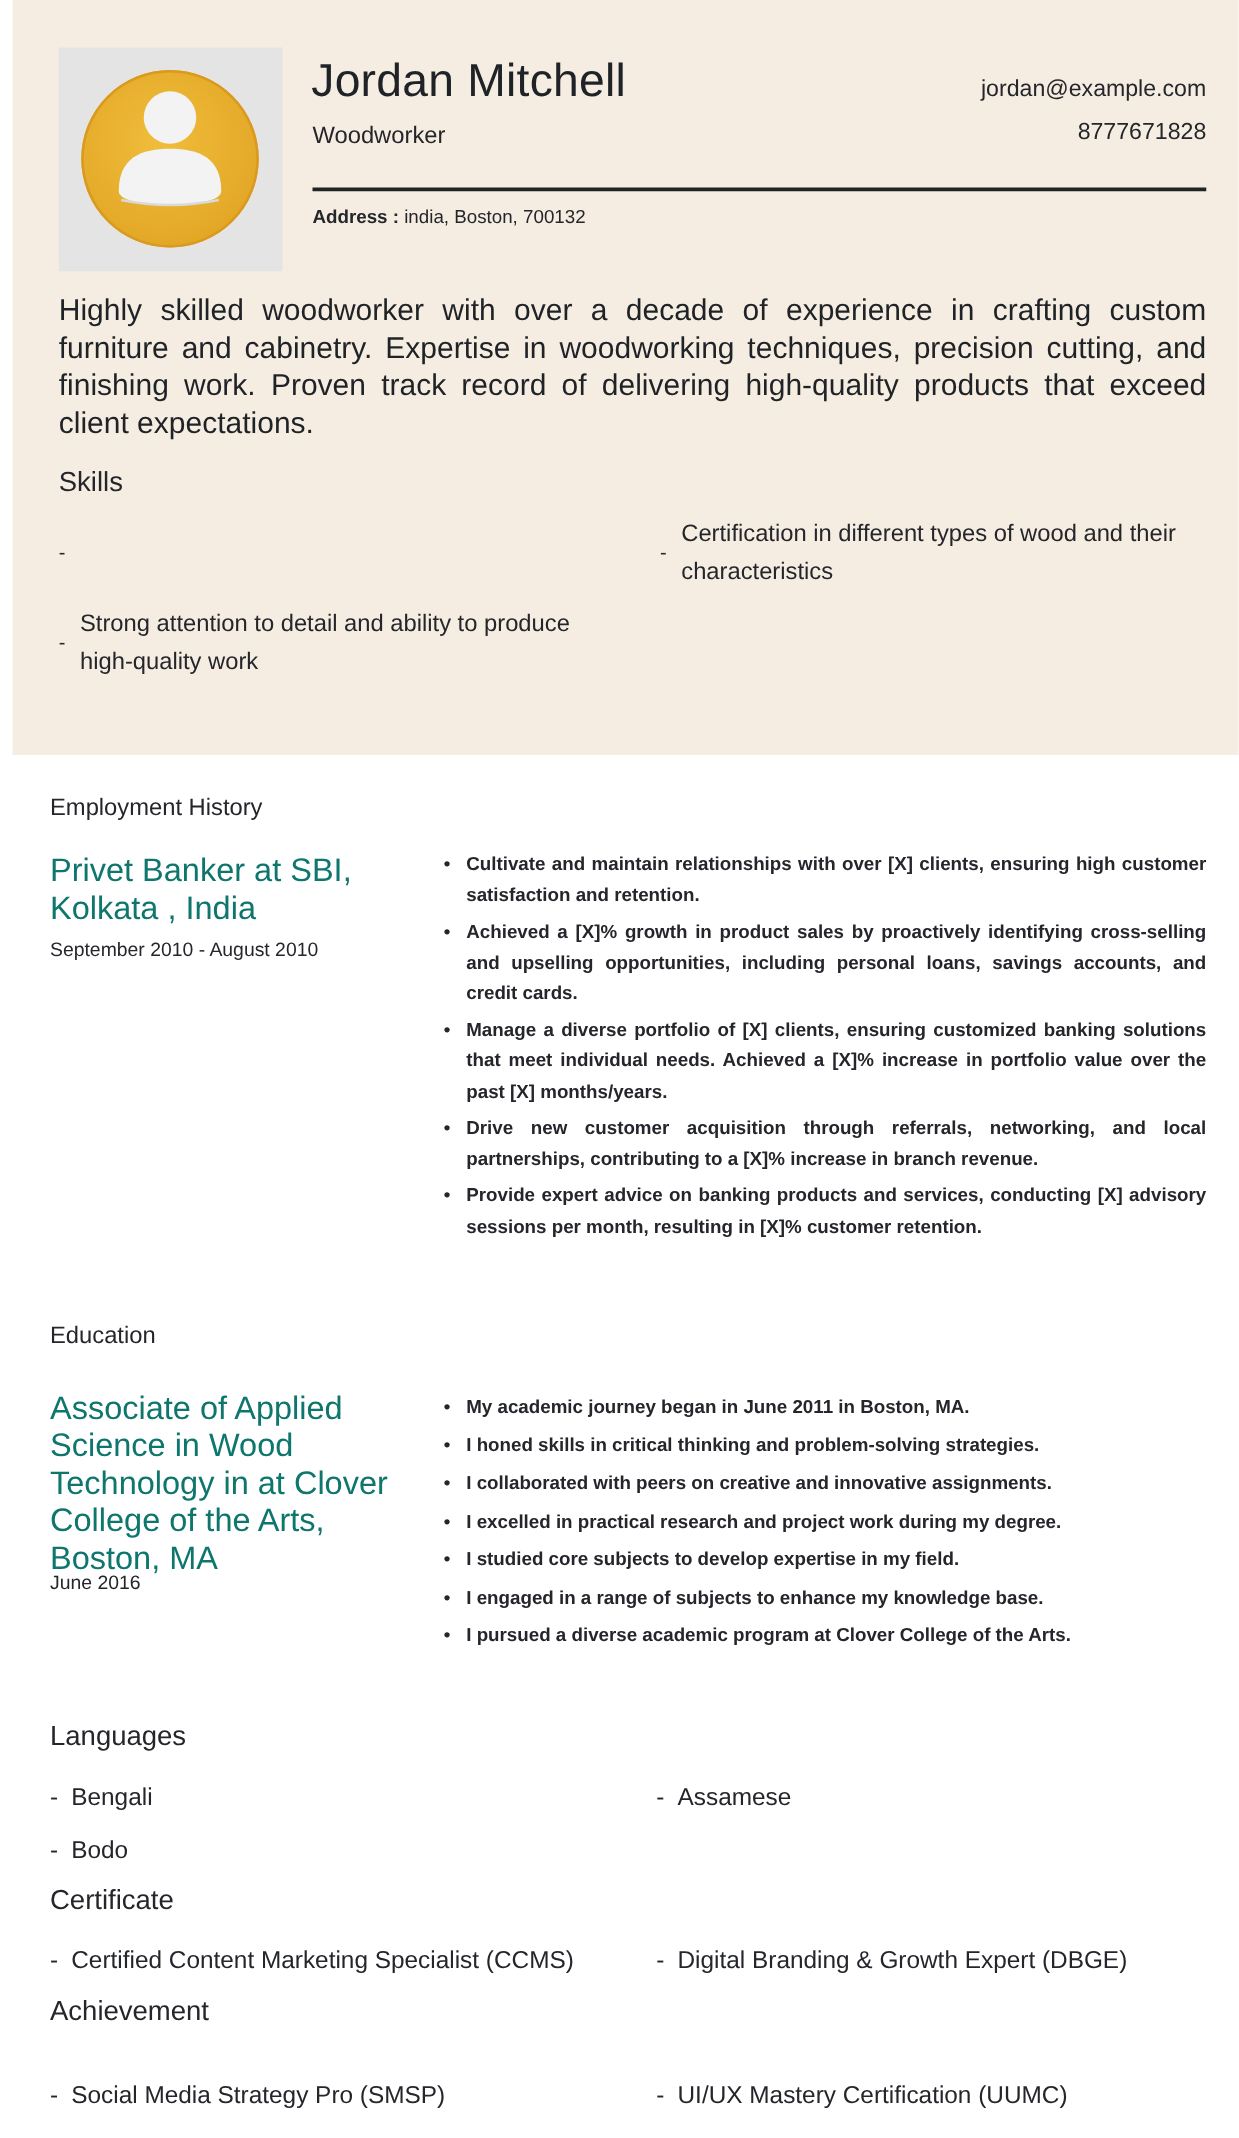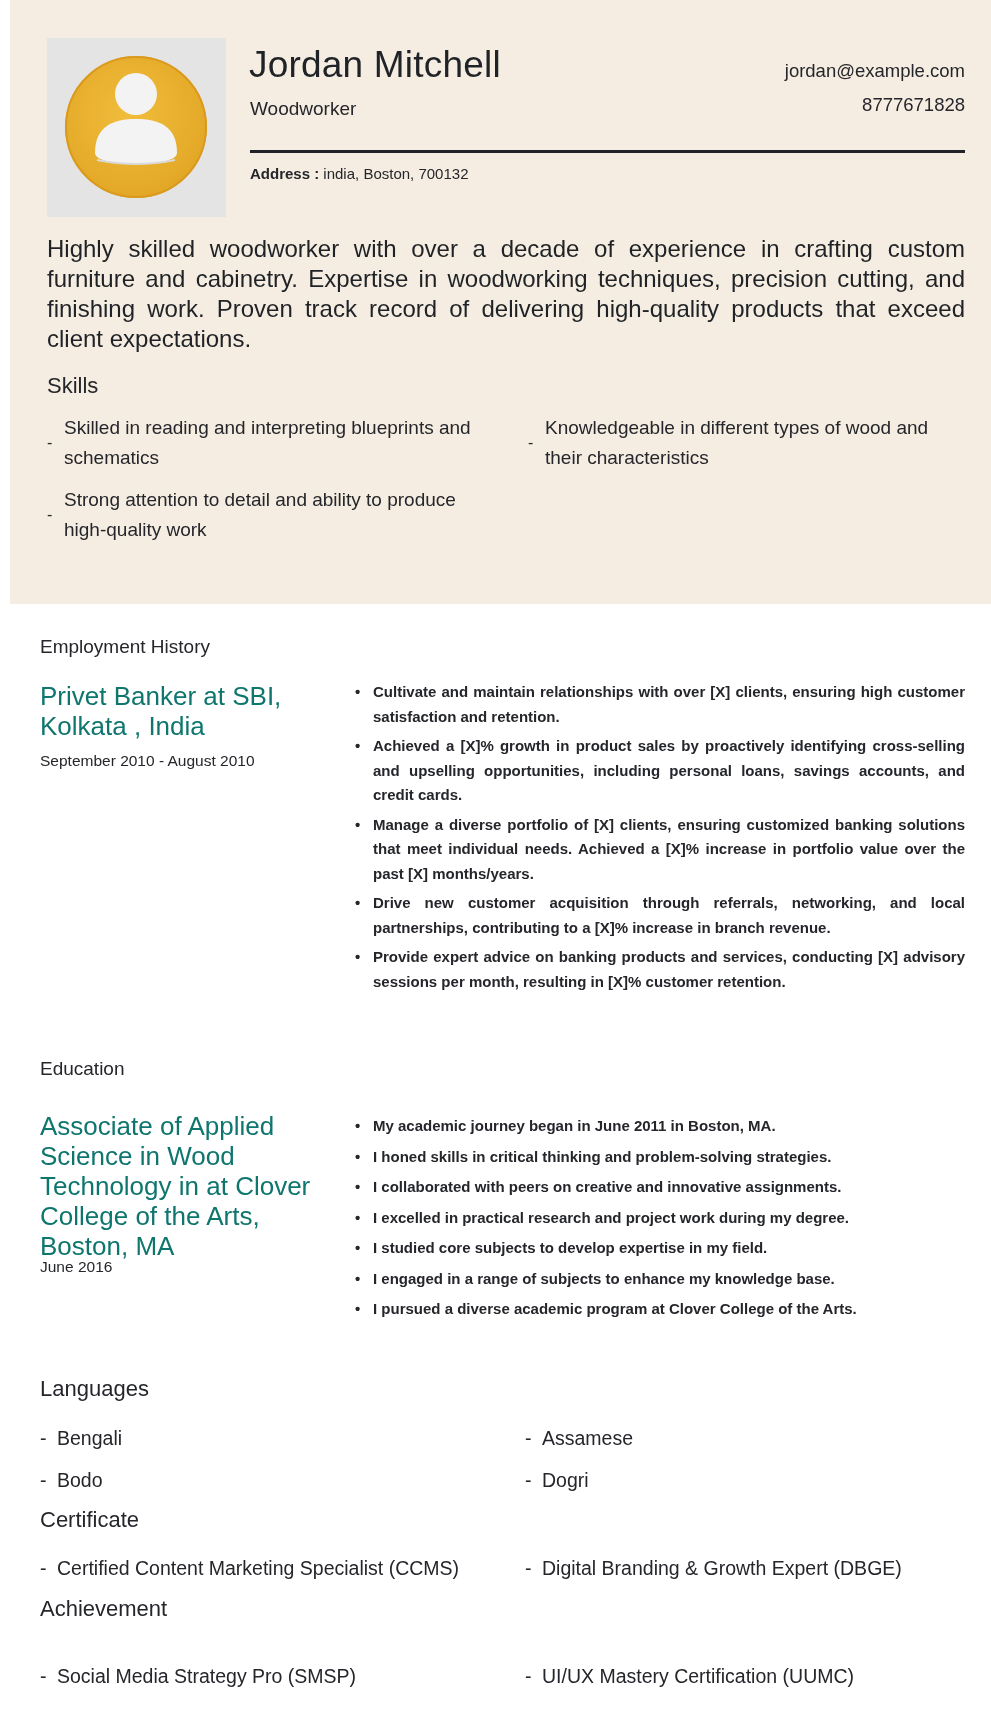--- a/index.html
+++ b/index.html
@@ -76,25 +76,24 @@
 <div class="address">
   <b>Address :</b><span> india, Boston, 700132</span>
 </div>
 
 <p class="summary">Highly skilled woodworker with over a decade of experience in crafting custom furniture and cabinetry. Expertise in woodworking techniques, precision cutting, and finishing work. Proven track record of delivering high-quality products that exceed client expectations.</p>
 
 <div class="skills-title">Skills</div>
 <div class="skills-grid">
   <div class="skill">
     <span class="dash">-</span>
-    <span class="txt">Skilled in reading and interpreting blueprints and schematics</span>
   </div>
   <div class="skill">
     <span class="dash">-</span>
-    <span class="txt">Knowledgeable in different types of wood and their characteristics</span>
+    <span class="txt">Certification in different types of wood and their characteristics</span>
   </div>
   <div class="skill">
     <span class="dash">-</span>
     <span class="txt">Strong attention to detail and ability to produce high-quality work</span>
   </div>
 </div>
 
 <div class="section-label" style="top:636px;">Employment History</div>
 <div class="entry-title" style="top:681px;">Privet Banker at SBI, Kolkata , India</div>
 <div class="entry-date" style="top:752px;">September 2010 - August 2010</div>
@@ -117,21 +116,20 @@
   <li>I studied core subjects to develop expertise in my field.</li>
   <li>I engaged in a range of subjects to enhance my knowledge base.</li>
   <li>I pursued a diverse academic program at Clover College of the Arts.</li>
 </ul>
 
 <div class="list-title" style="top:1376px;">Languages</div>
 <div class="two-col" style="top:1424px;">
   <div class="item"><span class="dash">-</span><span>Bengali</span></div>
   <div class="item"><span class="dash">-</span><span>Assamese</span></div>
   <div class="item"><span class="dash">-</span><span>Bodo</span></div>
-  <div class="item"><span class="dash">-</span><span>Dogri</span></div>
 </div>
 
 <div class="list-title" style="top:1507px;">Certificate</div>
 <div class="two-col" style="top:1554px;">
   <div class="item"><span class="dash">-</span><span>Certified Content Marketing Specialist (CCMS)</span></div>
   <div class="item"><span class="dash">-</span><span>Digital Branding &amp; Growth Expert (DBGE)</span></div>
 </div>
 
 <div class="list-title" style="top:1596px;">Achievement</div>
 <div class="two-col" style="top:1662px;">

